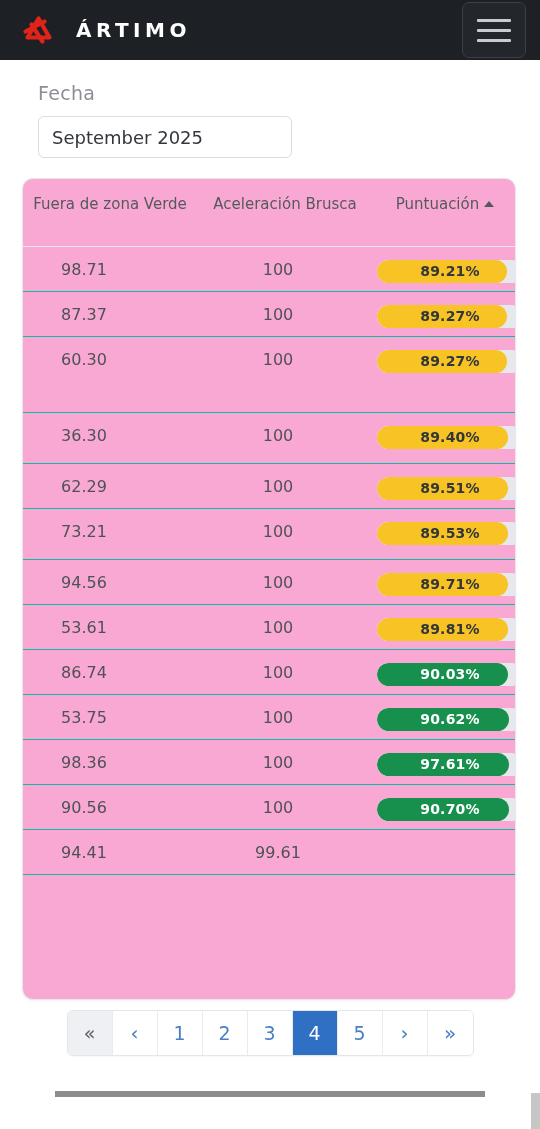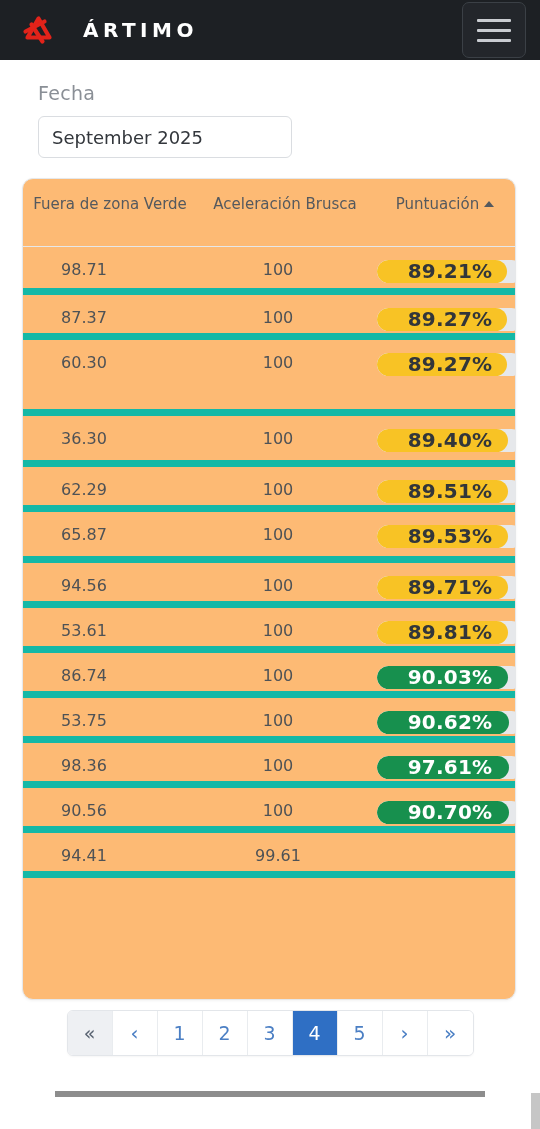--- a/index.html
+++ b/index.html
@@ -30,21 +30,21 @@
     background: #1d2024;
     display: flex;
     align-items: center;
     justify-content: space-between;
     padding: 0 14px 0 22px;
   }
 
   .brand {
     display: flex;
     align-items: center;
-    gap: 27px;
+    gap: 20px;
   }
 
   .brand-mark {
     width: 34px;
     height: 30px;
     position: relative;
     flex: none;
   }
   .brand-mark svg { display: block; }
 
@@ -106,21 +106,21 @@
     user-select: none;
   }
 
   
   .table-card {
     position: absolute;
     top: 178px;
     left: 22px;
     width: 494px;
     height: 822px;
-    background: #fdba74;
+    background: #f9a8d4;
     border: 1px solid #e6e8ea;
     border-radius: 11px;
     box-shadow: 0 1px 3px rgba(0,0,0,0.05);
     overflow: hidden;
   }
 
   .table-scroll {
     width: 100%;
     height: 100%;
     overflow: hidden;
@@ -155,21 +155,21 @@
     display: inline-block;
     margin-left: 5px;
     width: 0; height: 0;
     border-left: 5px solid transparent;
     border-right: 5px solid transparent;
     border-bottom: 6px solid #55595e;
     vertical-align: 2px;
   }
 
   table.data-table tbody td {
-    border-bottom: 7px solid #14b8a6;
+    border-bottom: 1px solid #14b8a6;
     font-size: 16px;
     color: #4e5256;
     text-align: center;
     vertical-align: top;
     padding-top: 13px;
   }
   tbody td.col-num1 { padding-right: 30px; }
   tbody td.col-num2 { padding-right: 14px; }
   tbody td.col-bar  { padding-left: 4px; padding-right: 6px; }
 
@@ -198,21 +198,21 @@
   .bar-fill.good { background: #17904e; }
 
   .bar-label {
     position: absolute;
     top: 0; left: 0;
     width: 146px;
     height: 23px;
     line-height: 23px;
     text-align: center;
     font-family: "DejaVu Sans", sans-serif;
-    font-size: 20px;
+    font-size: 14px;
     font-weight: 700;
     letter-spacing: 0.2px;
   }
   .bar-label.on-warn { color: #32363a; }
   .bar-label.on-good { color: #ffffff; }
 
   
   .pagination {
     position: absolute;
     top: 1010px;
@@ -364,21 +364,21 @@
               <td class="col-num1">62.29</td>
               <td class="col-num2">100</td>
               <td class="col-bar">
                 <div class="bar-track">
                   <div class="bar-fill warn" style="width: 89.51%;"></div>
                   <div class="bar-label on-warn">89.51%</div>
                 </div>
               </td>
             </tr>
             <tr class="h-mid">
-              <td class="col-num1">65.87</td>
+              <td class="col-num1">73.21</td>
               <td class="col-num2">100</td>
               <td class="col-bar">
                 <div class="bar-track">
                   <div class="bar-fill warn" style="width: 89.53%;"></div>
                   <div class="bar-label on-warn">89.53%</div>
                 </div>
               </td>
             </tr>
             <tr class="h-normal">
               <td class="col-num1">94.56</td>

